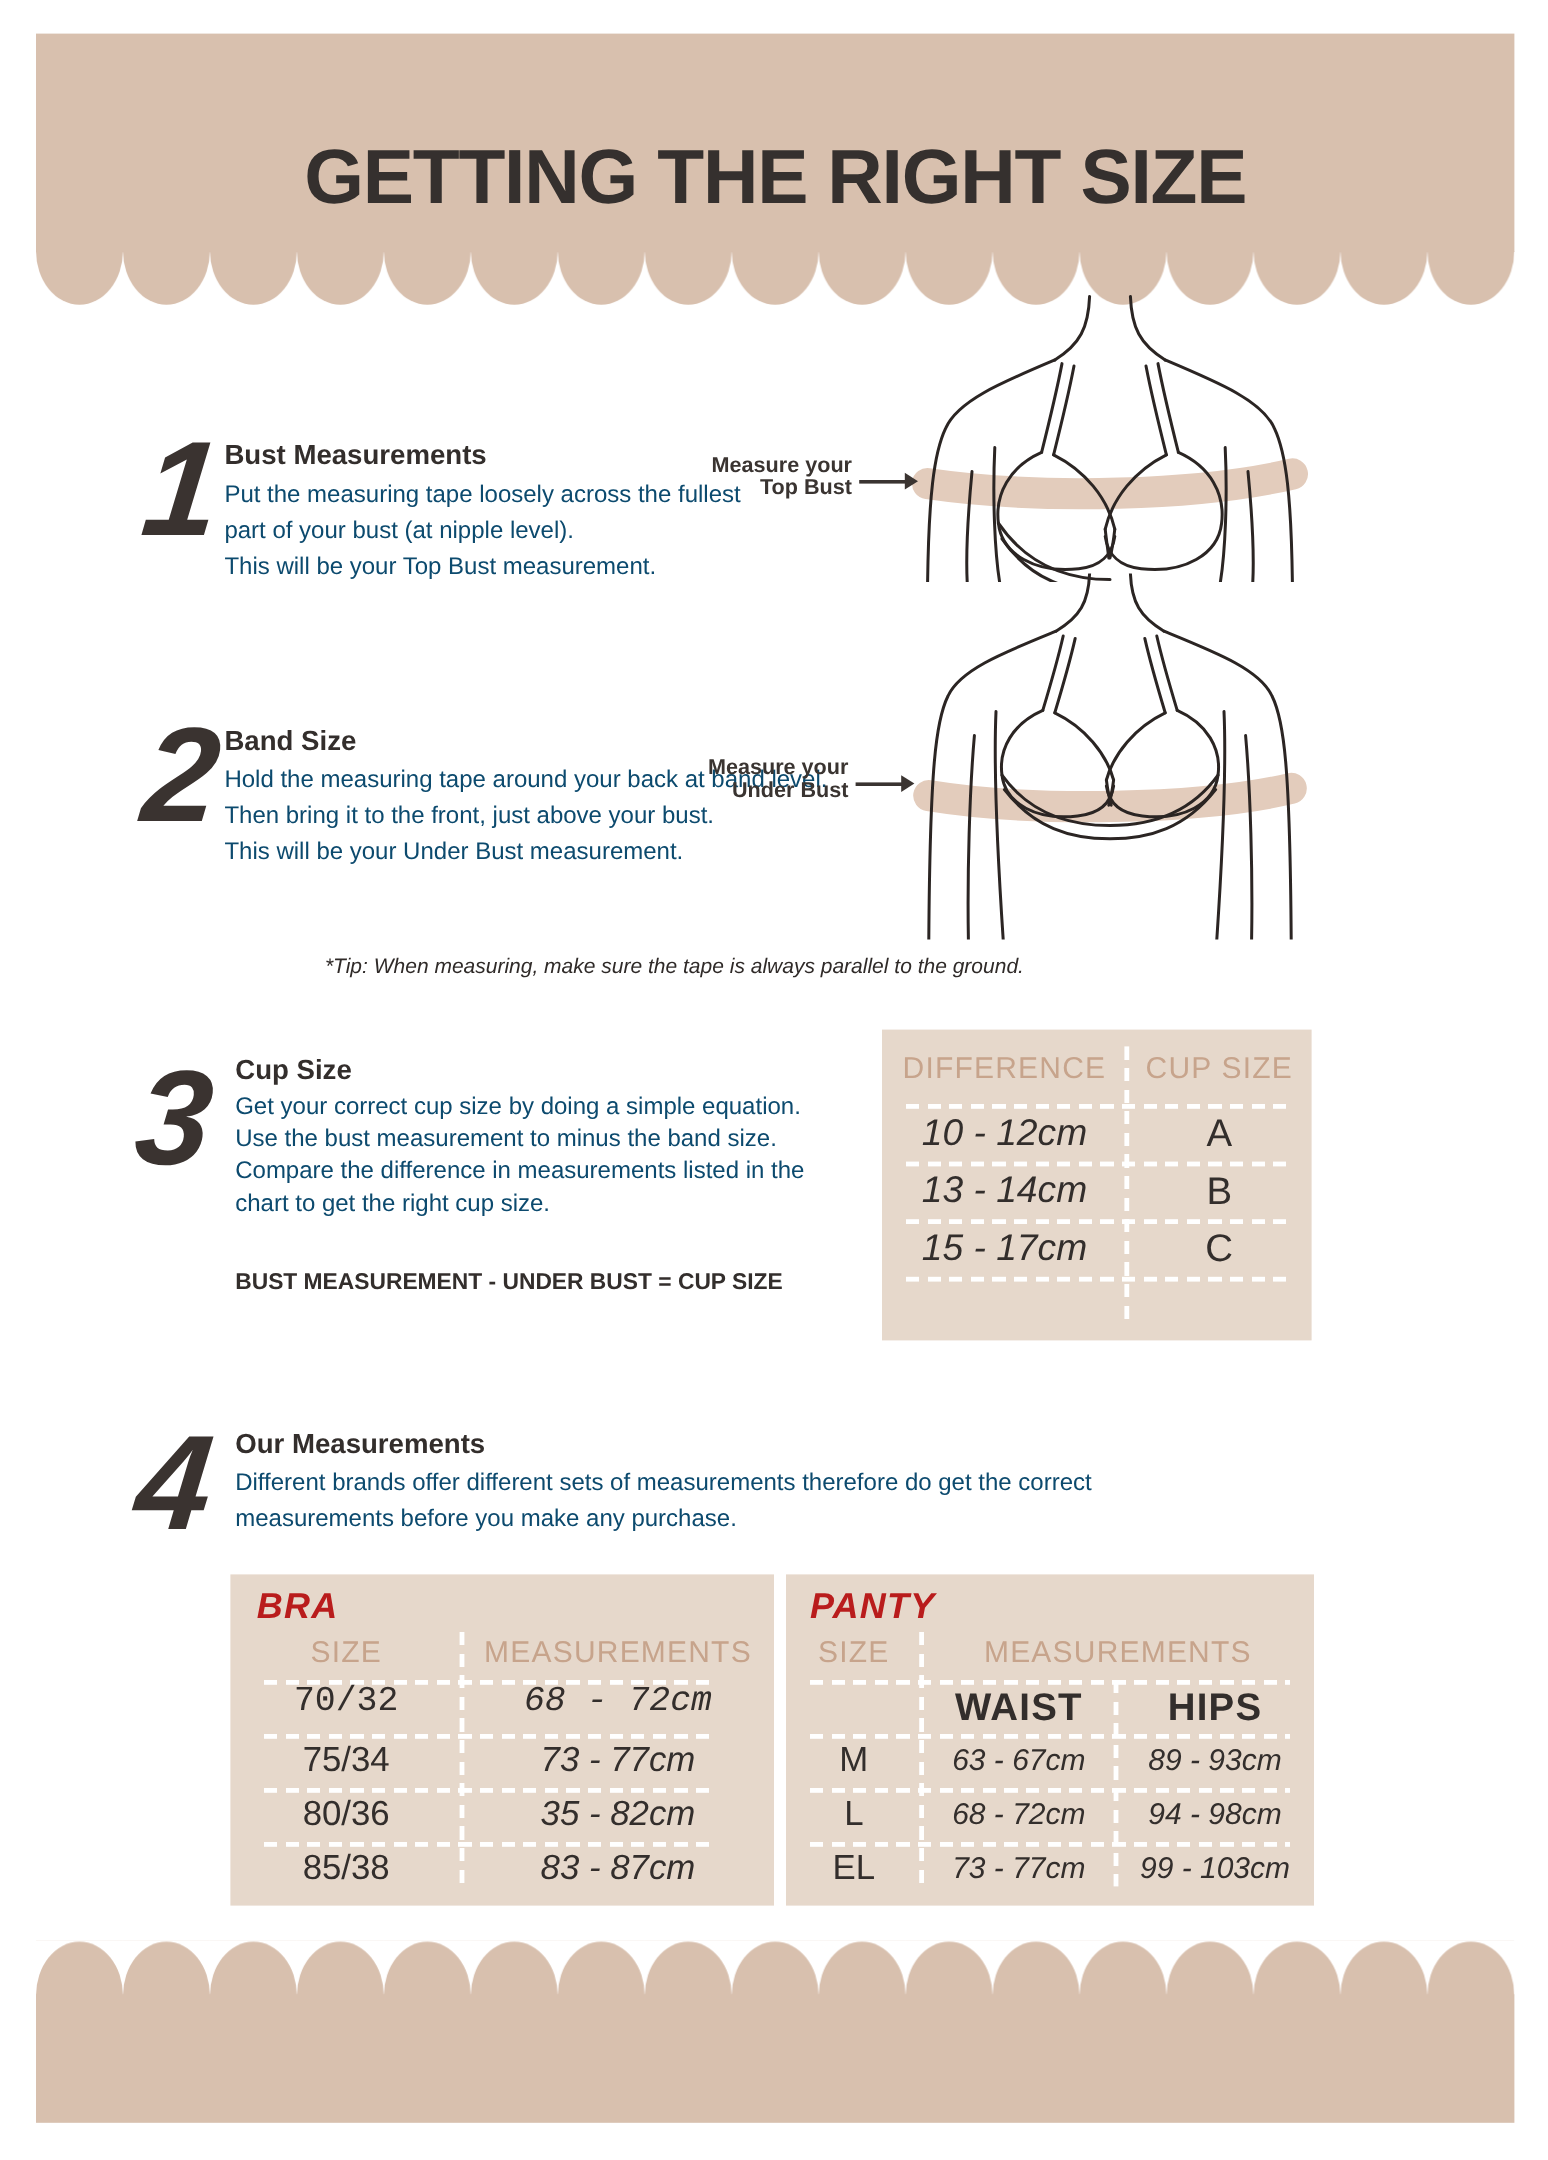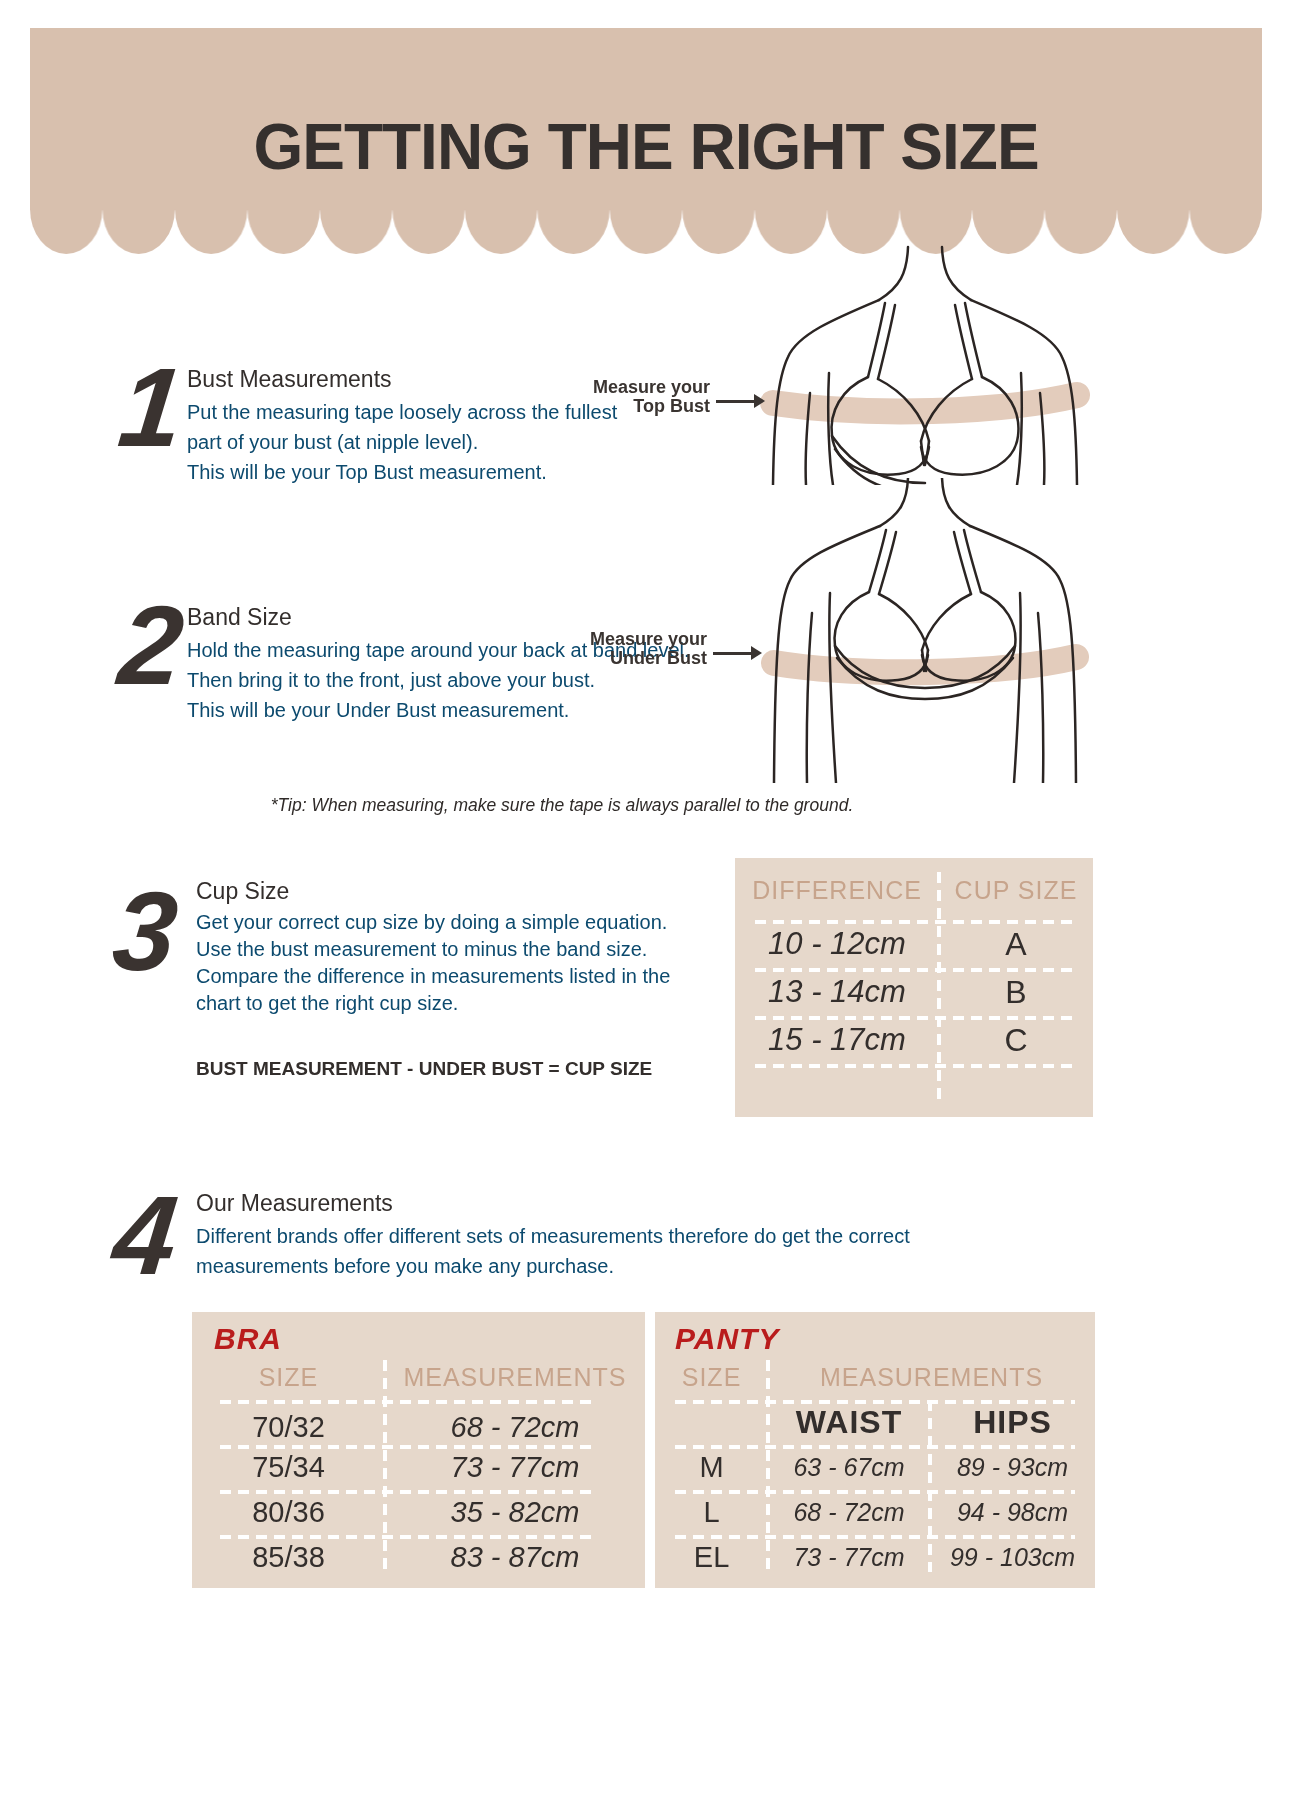--- a/index.html
+++ b/index.html
@@ -1,28 +1,28 @@
 <!DOCTYPE html>
 <html><head>
 <meta charset="utf-8">
 <style>
   html,body{margin:0;padding:0;background:#ffffff;}
-  .page{position:relative;width:1290px;height:1588px;background:#ffffff;overflow:hidden;
+  .page{position:relative;width:1290px;height:1800px;background:#ffffff;overflow:hidden;
         font-family:"Liberation Sans","DejaVu Sans",sans-serif;color:#3a3330;}
   .abs{position:absolute;}
 
   
   .band-rect{position:absolute;background:#d8c0ae;}
   .page-title{position:absolute;left:30px;top:110px;width:1232px;text-align:center;
               font-size:64px;font-weight:bold;letter-spacing:-1px;color:#35302e;}
 
   
   .step-num{position:absolute;font-size:112px;line-height:0.85;font-weight:bold;font-style:italic;
             transform:skewX(-6deg);color:#3a3330;}
-  .step-title{position:absolute;font-size:23px;font-weight:normal;color:#332e2c;}
+  .step-title{position:absolute;font-size:23px;font-weight:bold;color:#332e2c;}
   .step-lines{position:absolute;font-size:20px;line-height:30px;color:#0c4a6e;}
   .step-lines .line{white-space:nowrap;}
   .equation{position:absolute;font-size:19px;font-weight:bold;color:#332e2c;white-space:nowrap;}
   .tip{position:absolute;left:162px;top:795px;width:800px;text-align:center;
        font-size:17.5px;font-style:italic;color:#2f2a28;}
 
   
   .fig-label{position:absolute;text-align:right;font-size:18px;line-height:19px;font-weight:bold;color:#3a3431;}
   .arrow-line{position:absolute;height:3px;background:#3a3431;}
   .arrow-head{position:absolute;width:0;height:0;border-left:11px solid #3a3431;
@@ -201,21 +201,21 @@
     <div class="tbl-title" style="left:22px;top:10px;">BRA</div>
     <div class="trow" style="top:44px;height:42px;">
       <span class="bra-c1 tan bra-head">SIZE</span>
       <span class="bra-c2 tan bra-head">MEASUREMENTS</span>
     </div>
     <div class="vdash" style="left:191px;top:48px;height:212px;"></div>
     <div class="hdash" style="left:28px;top:88px;width:372px;"></div>
     <div class="hdash" style="left:28px;top:133px;width:372px;"></div>
     <div class="hdash" style="left:28px;top:178px;width:372px;"></div>
     <div class="hdash" style="left:28px;top:223px;width:372px;"></div>
-    <div class="trow" style="top:93px;height:45px;">
+    <div class="trow" style="top:83px;height:45px;font-family:Liberation Mono, monospace;">
       <span class="bra-c1 bra-size">70/32</span>
       <span class="bra-c2 bra-meas">68 - 72cm</span>
     </div>
     <div class="trow" style="top:133px;height:45px;">
       <span class="bra-c1 bra-size">75/34</span>
       <span class="bra-c2 bra-meas">73 - 77cm</span>
     </div>
     <div class="trow" style="top:178px;height:45px;">
       <span class="bra-c1 bra-size">80/36</span>
       <span class="bra-c2 bra-meas">35 - 82cm</span>

